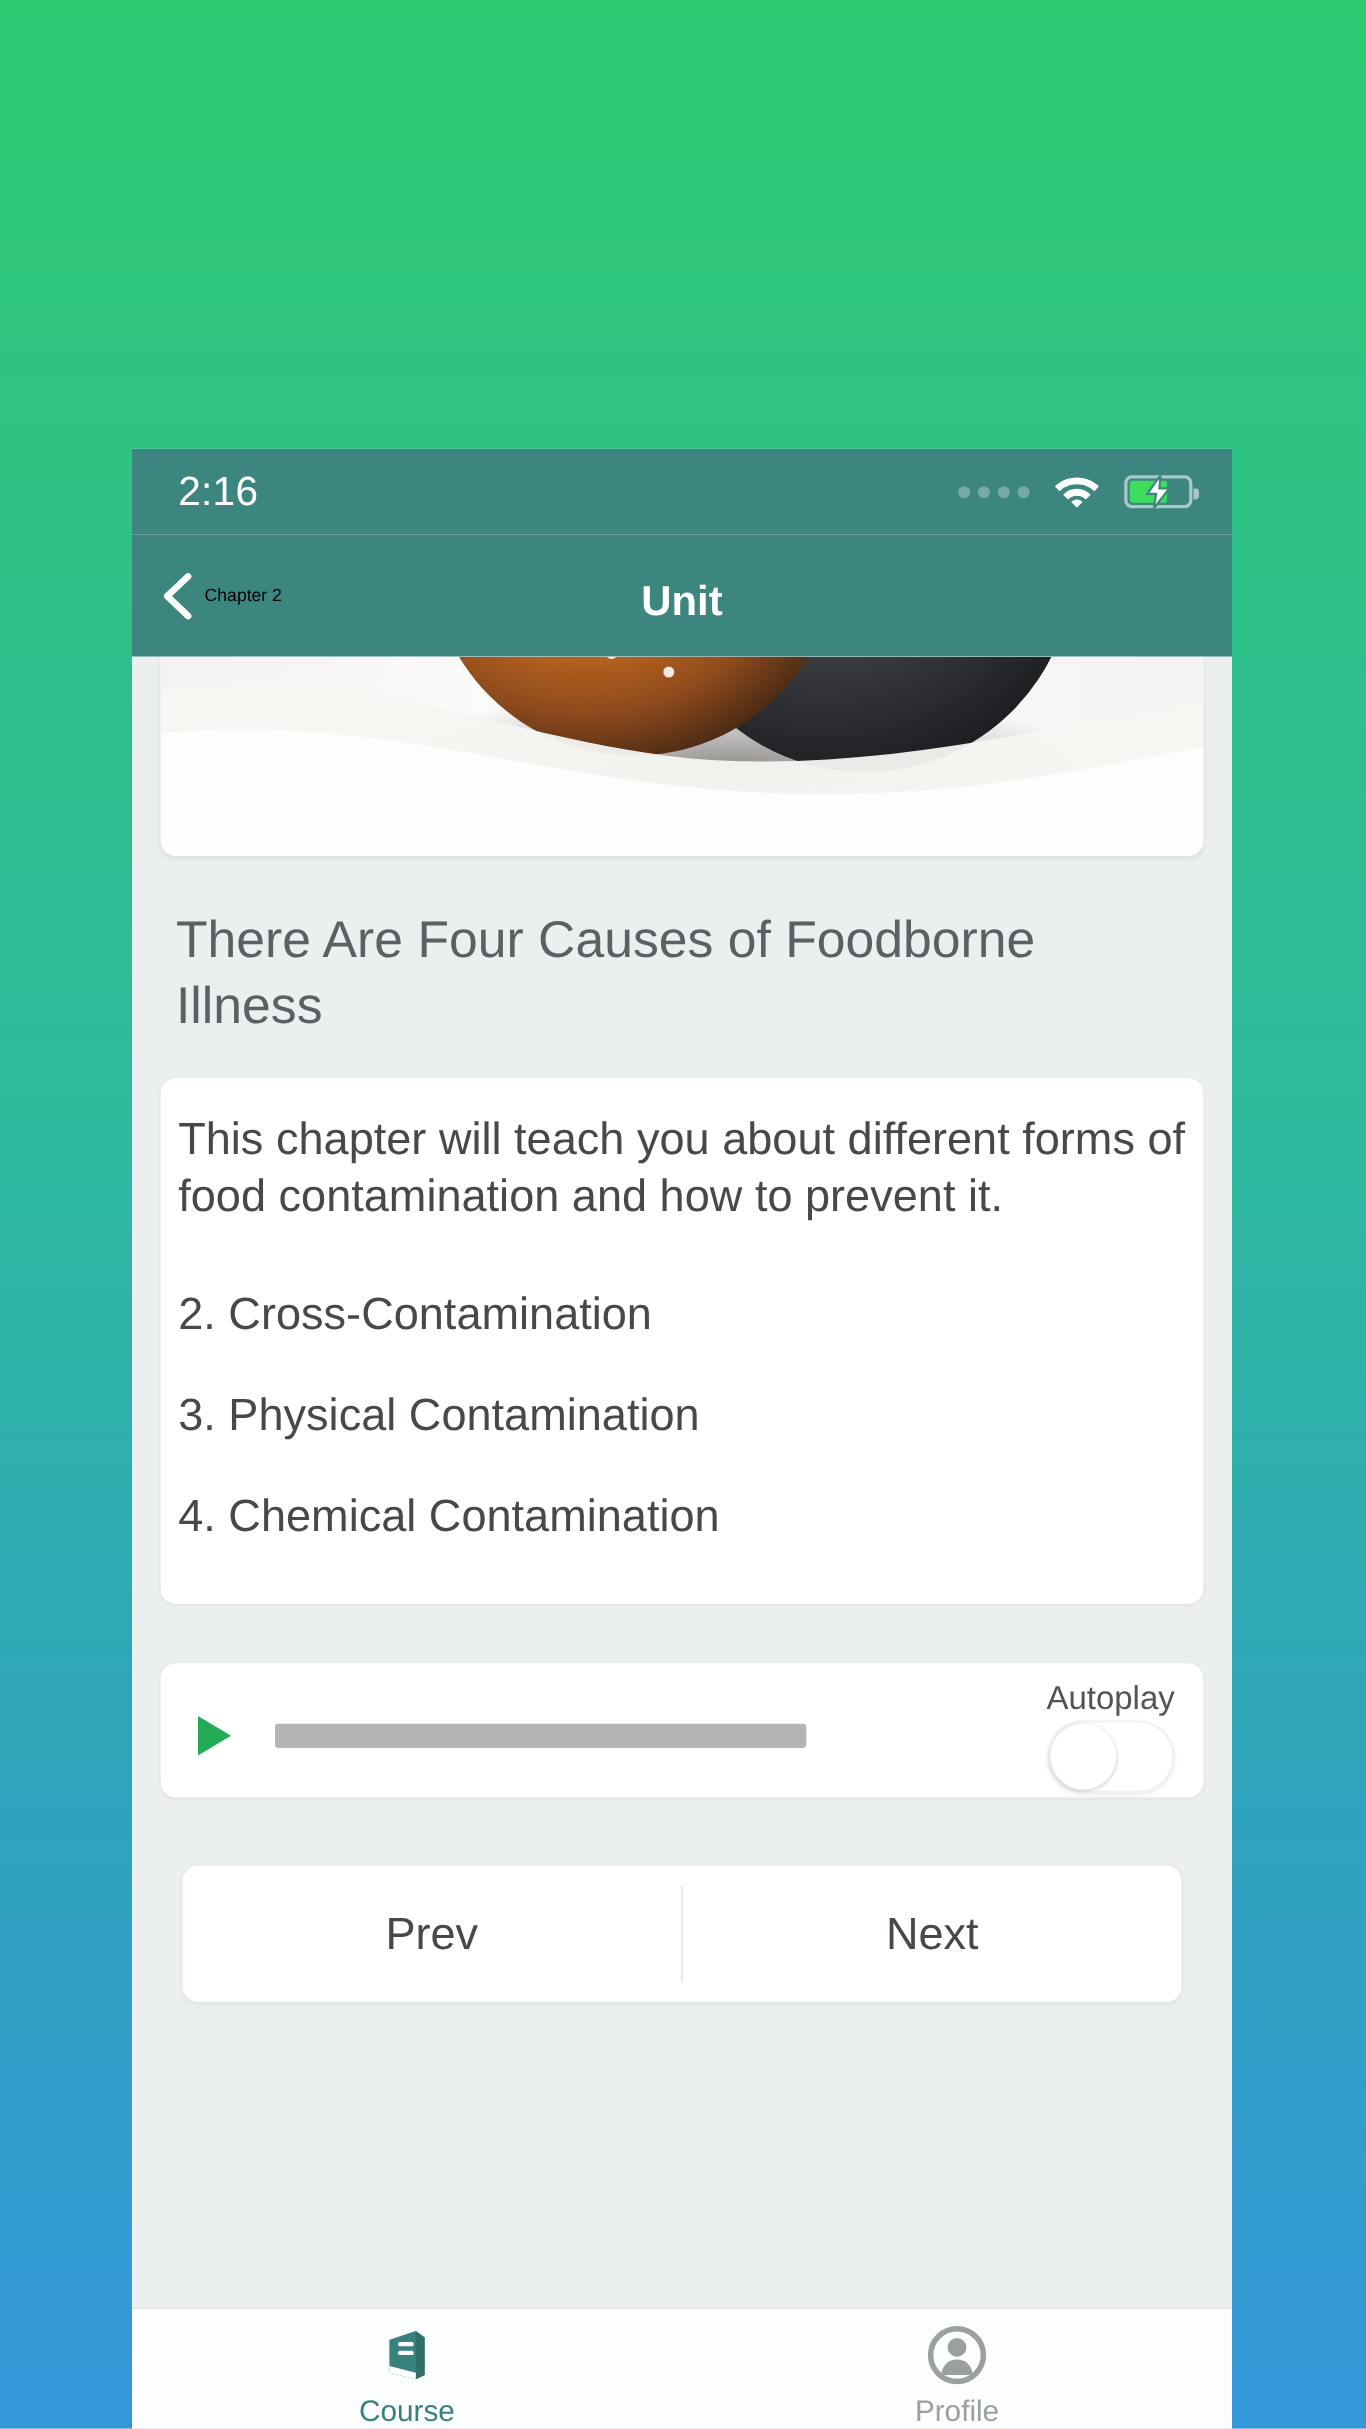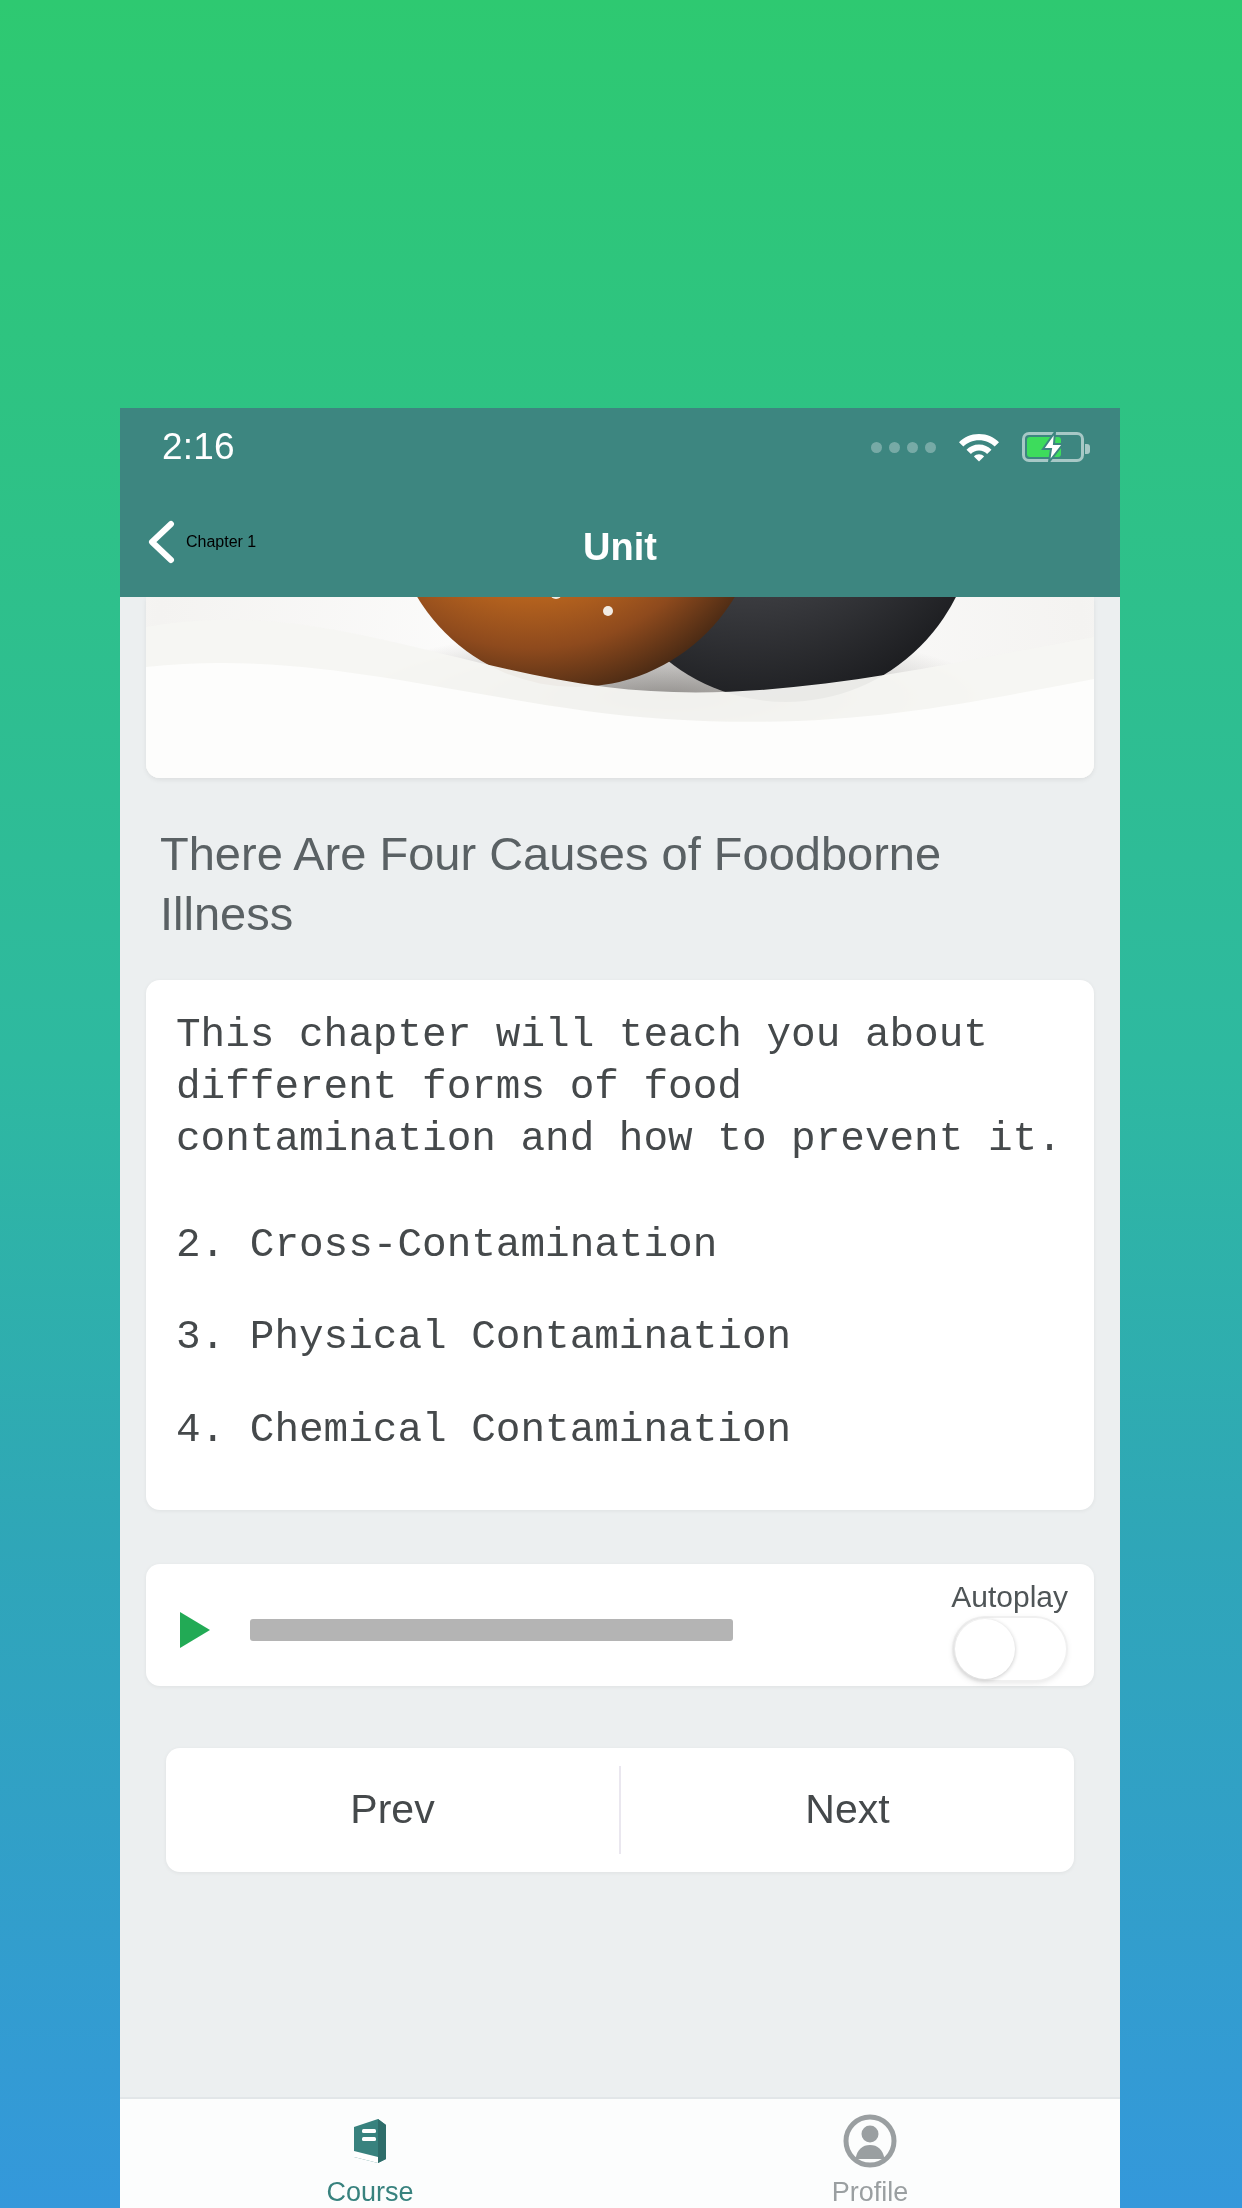--- a/index.html
+++ b/index.html
@@ -118,23 +118,22 @@
     font-size: 47px;
     line-height: 1.28;
     font-weight: normal;
   }
 
   
   #body-card {
     margin-top: 36px;
     background: #fff;
     border-radius: 14px;
-    padding: 30px 14px 34px 28px;
+    padding: 30px 14px 34px 14px;
     box-shadow: 0 1px 4px rgba(0,0,0,.06);
-    font-family: Liberation Mono, monospace;
   }
   #intro-text {
     color: #45494b;
     font-size: 41px;
     line-height: 1.26;
     padding: 0 2px;
   }
   #causes-list { list-style: none; margin-top: 34px; }
   #causes-list li {
     color: #45494b;
@@ -263,21 +262,21 @@
           </svg>
         </span>
       </span>
     </div>
 
     <div id="navbar">
       <span id="back-btn">
         <svg id="back-chevron" viewBox="0 0 30 44">
           <polyline points="25,4 6,22 25,40" fill="none" stroke="#ffffff" stroke-width="6" stroke-linecap="round" stroke-linejoin="round"></polyline>
         </svg>
-        <span>Chapter 1</span>
+        <span>Chapter 2</span>
       </span>
       <span id="nav-title">Unit</span>
     </div>
 
     <div id="content">
 
       <div id="hero-card">
         <svg id="hero-img" viewBox="0 0 948 520" preserveAspectRatio="xMidYMid slice">
           <defs>
             <radialGradient id="flour" cx="50%" cy="70%" r="75%">

